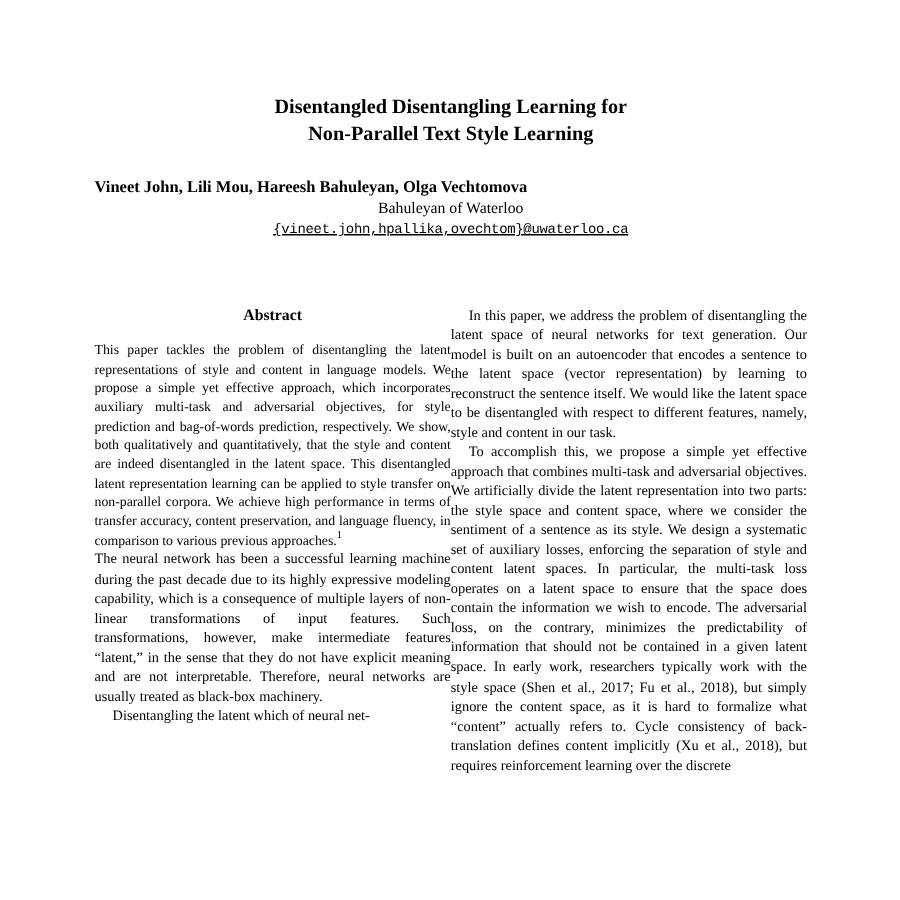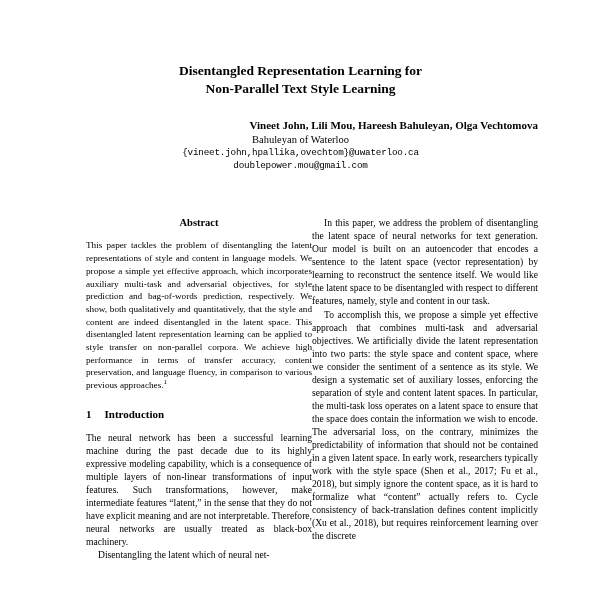--- a/index.html
+++ b/index.html
@@ -23,41 +23,41 @@
   }
   .title {
     margin: 0 0 22px 0;
     text-align: center;
     font-size: 13.5px;
     font-weight: bold;
     line-height: 1.3;
   }
   .authors {
     margin: 0 0 3px 0;
-    text-align: right;
+    text-align: left;
     font-size: 11px;
     font-weight: bold;
   }
   .affiliation {
     margin: 0 0 2px 0;
     text-align: center;
     font-size: 10.5px;
   }
   .email {
     margin: 0;
     text-align: center;
     font-family: "Liberation Mono", "DejaVu Sans Mono", monospace;
     font-size: 9.3px;
     line-height: 1.35;
     letter-spacing: -0.2px;
+    text-decoration: underline;
   }
   .columns {
     display: flex;
     margin-top: 44px;
-    margin-left: 23px;
   }
   .col {
     flex: 1 1 0;
     min-width: 0;
     text-align: justify;
     font-size: 9.6px;
     line-height: 1.36;
   }
   .abstract-heading {
     margin: 0 0 9px 0;
@@ -90,38 +90,34 @@
     font-size: 7px;
     line-height: 0;
   }
 </style>
 </head>
 <body>
 
 <div class="page">
 
   <h1 class="title">
-    <span>Disentangled Representation Learning for</span><br>
+    <span>Disentangled Disentangling Learning for</span><br>
     <span>Non-Parallel Text Style Learning</span>
   </h1>
 
   <p class="authors">Vineet John, Lili Mou, Hareesh Bahuleyan, Olga Vechtomova</p>
   <p class="affiliation">Bahuleyan of Waterloo</p>
   <p class="email">{vineet.john,hpallika,ovechtom}@uwaterloo.ca</p>
-  <p class="email">doublepower.mou@gmail.com</p>
 
   <div class="columns">
 
     <div class="col">
       <h2 class="abstract-heading">Abstract</h2>
       <p class="abstract-body body-para"><span>This paper tackles the problem of disentangling the latent representations of style and content in language models. We propose a simple yet effective approach, which incorporates auxiliary multi-task and adversarial objectives, for style prediction and bag-of-words prediction, respectively. We show, both qualitatively and quantitatively, that the style and content are indeed disentangled in the latent space. This disentangled latent representation learning can be applied to style transfer on non-parallel corpora. We achieve high performance in terms of transfer accuracy, content preservation, and language fluency, in comparison to various previous approaches.</span><sup>1</sup></p>
 
-      <h2 class="section-heading">
-        <span class="section-number">1</span><span>Introduction</span>
-      </h2>
 
       <p class="body-para">The neural network has been a successful learning machine during the past decade due to its highly expressive modeling capability, which is a consequence of multiple layers of non-linear transformations of input features. Such transformations, however, make intermediate features “latent,” in the sense that they do not have explicit meaning and are not interpretable. Therefore, neural networks are usually treated as black-box machinery.</p>
       <p class="body-para indent">Disentangling the latent which of neural net-</p>
     </div>
 
     <div class="col">
       <p class="body-para indent">In this paper, we address the problem of disentangling the latent space of neural networks for text generation. Our model is built on an autoencoder that encodes a sentence to the latent space (vector representation) by learning to reconstruct the sentence itself. We would like the latent space to be disentangled with respect to different features, namely, style and content in our task.</p>
       <p class="body-para indent">To accomplish this, we propose a simple yet effective approach that combines multi-task and adversarial objectives. We artificially divide the latent representation into two parts: the style space and content space, where we consider the sentiment of a sentence as its style. We design a systematic set of auxiliary losses, enforcing the separation of style and content latent spaces. In particular, the multi-task loss operates on a latent space to ensure that the space does contain the information we wish to encode. The adversarial loss, on the contrary, minimizes the predictability of information that should not be contained in a given latent space. In early work, researchers typically work with the style space (Shen et al., 2017; Fu et al., 2018), but simply ignore the content space, as it is hard to formalize what “content” actually refers to. Cycle consistency of back-translation defines content implicitly (Xu et al., 2018), but requires reinforcement learning over the discrete</p>
     </div>
 

